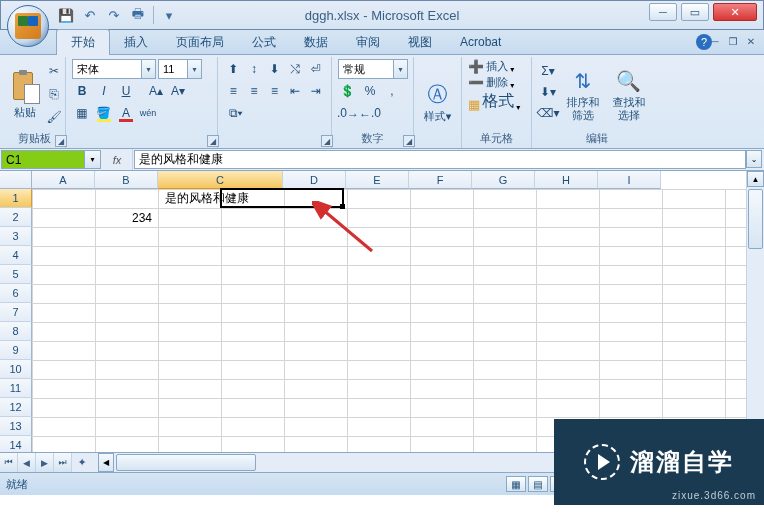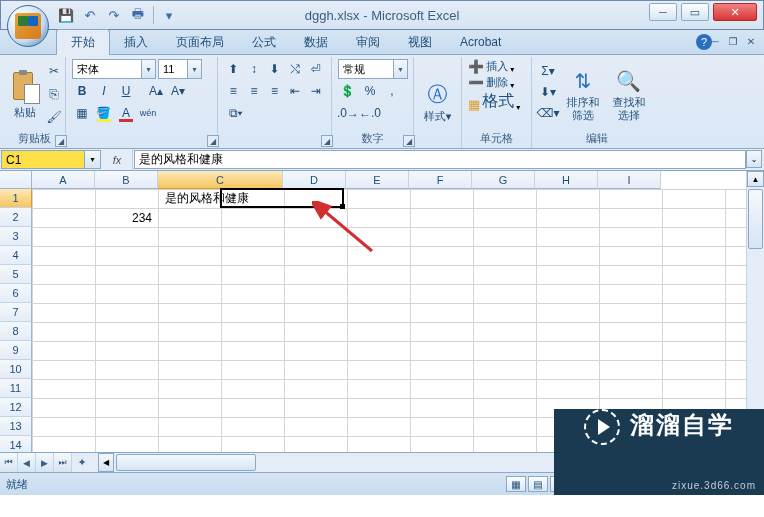--- a/index.html
+++ b/index.html
@@ -43,21 +43,21 @@
   .combo .dd { position:absolute; right:0; top:0; width:14px; height:100%; background:linear-gradient(#f4f8fc,#d6e5f3); border-left:1px solid #8ba8c4; display:flex; align-items:center; justify-content:center; font-size:8px; color:#3b5e84; }
 
   
   .paste-ico { width:30px; height:34px; position:relative; }
   .paste-ico .board { position:absolute; left:3px; top:2px; width:20px; height:28px; background:#e0b060; border:1px solid #a07a30; border-radius:2px; }
   .paste-ico .clip { position:absolute; left:9px; top:0; width:8px; height:5px; background:#888; border-radius:1px; }
   .paste-ico .sheet { position:absolute; right:0; bottom:0; width:16px; height:20px; background:#fff; border:1px solid #888; }
 
   
   .formula-row { height: 22px; border-bottom:1px solid #8ba8c4; display:flex; background:#e4ecf7; }
-  .name-box { width:100px; background:#fde047; border:1px solid #8ba8c4; margin:1px; display:flex; align-items:center; padding:0 4px; font-size:12px; position:relative; }
+  .name-box { width:100px; background:#84cc16; border:1px solid #8ba8c4; margin:1px; display:flex; align-items:center; padding:0 4px; font-size:12px; position:relative; }
   .name-box .dd { position:absolute; right:0; top:0; width:16px; height:100%; background:linear-gradient(#f4f8fc,#d6e5f3); border-left:1px solid #8ba8c4; display:flex; align-items:center; justify-content:center; font-size:8px; }
   .fx-area { display:flex; align-items:center; gap:4px; padding:0 6px; border-right:1px solid #c3d4e6; }
   .fx-btn { width:18px; height:18px; font-size:11px; font-style:italic; color:#555; cursor:pointer; display:flex; align-items:center; justify-content:center; }
   .formula-bar { flex:1; background:#fff; border:1px solid #8ba8c4; margin:1px 18px 1px 1px; padding:0 4px; font-size:12px; display:flex; align-items:center; }
   .fb-expand { width:16px; background:linear-gradient(#f4f8fc,#d6e5f3); border:1px solid #8ba8c4; margin:1px 1px 1px 0; display:flex; align-items:center; justify-content:center; font-size:8px; cursor:pointer; position:absolute; right:1px; height:18px; }
   .formula-wrap{position:relative; flex:1; display:flex;}
 
   
   .grid-area { position:relative; height: 282px; border-bottom:1px solid #8ba8c4; overflow:hidden; background:#fff; }
   .corner { position:absolute; left:0; top:0; width:32px; height:18px; background:linear-gradient(#f4f8fc,#e4ecf7); border-right:1px solid #9fb6cf; border-bottom:1px solid #9fb6cf; }
@@ -96,21 +96,21 @@
   
   .status { height:22px; background:linear-gradient(#d6e5f3,#c7dbf0); display:flex; align-items:center; font-size:11px; color:#1f4e79; padding:0 6px; justify-content:space-between; }
   .views { display:flex; gap:2px; }
   .view-btn { width:20px; height:16px; border:1px solid #8ba8c4; background:linear-gradient(#fdfefe,#d6e5f3); cursor:pointer; display:flex; align-items:center; justify-content:center; font-size:10px; }
   .zoom { display:flex; align-items:center; gap:6px; }
   .zoom-btn { width:14px; height:14px; border:1px solid #8ba8c4; background:linear-gradient(#fdfefe,#d6e5f3); border-radius:2px; display:flex; align-items:center; justify-content:center; font-size:10px; cursor:pointer; }
   .zoom-track { width:100px; height:4px; background:#b8cde2; position:relative; border-radius:2px; }
   .zoom-thumb { position:absolute; left:48%; top:-4px; width:8px; height:12px; background:linear-gradient(#fdfefe,#d6e5f3); border:1px solid #8ba8c4; border-radius:2px; cursor:pointer; }
 
   
-  .watermark { position:absolute; right:0; bottom:22px; width:210px; height:86px; background:#1a3a52; color:#fff; display:flex; justify-content:center; gap:10px; z-index:50; }
+  .watermark { position:absolute; right:0; bottom:12px; width:210px; height:86px; background:#1a3a52; color:#fff; display:flex; align-items:center; justify-content:center; gap:10px; z-index:50; }
   .wm-play { width:36px; height:36px; border:2px dashed #fff; border-radius:50%; display:flex; align-items:center; justify-content:center; }
   .wm-play::before { content:""; border-left:12px solid #fff; border-top:8px solid transparent; border-bottom:8px solid transparent; margin-left:3px; }
   .wm-text { font-size:24px; font-weight:bold; letter-spacing:2px; }
   .wm-sub { position:absolute; right:8px; bottom:4px; font-size:10px; color:#c0cdd6; letter-spacing:1px; }
 </style>
 </head>
 <body>
 
 <div class="titlebar">
   <div class="office-button">

